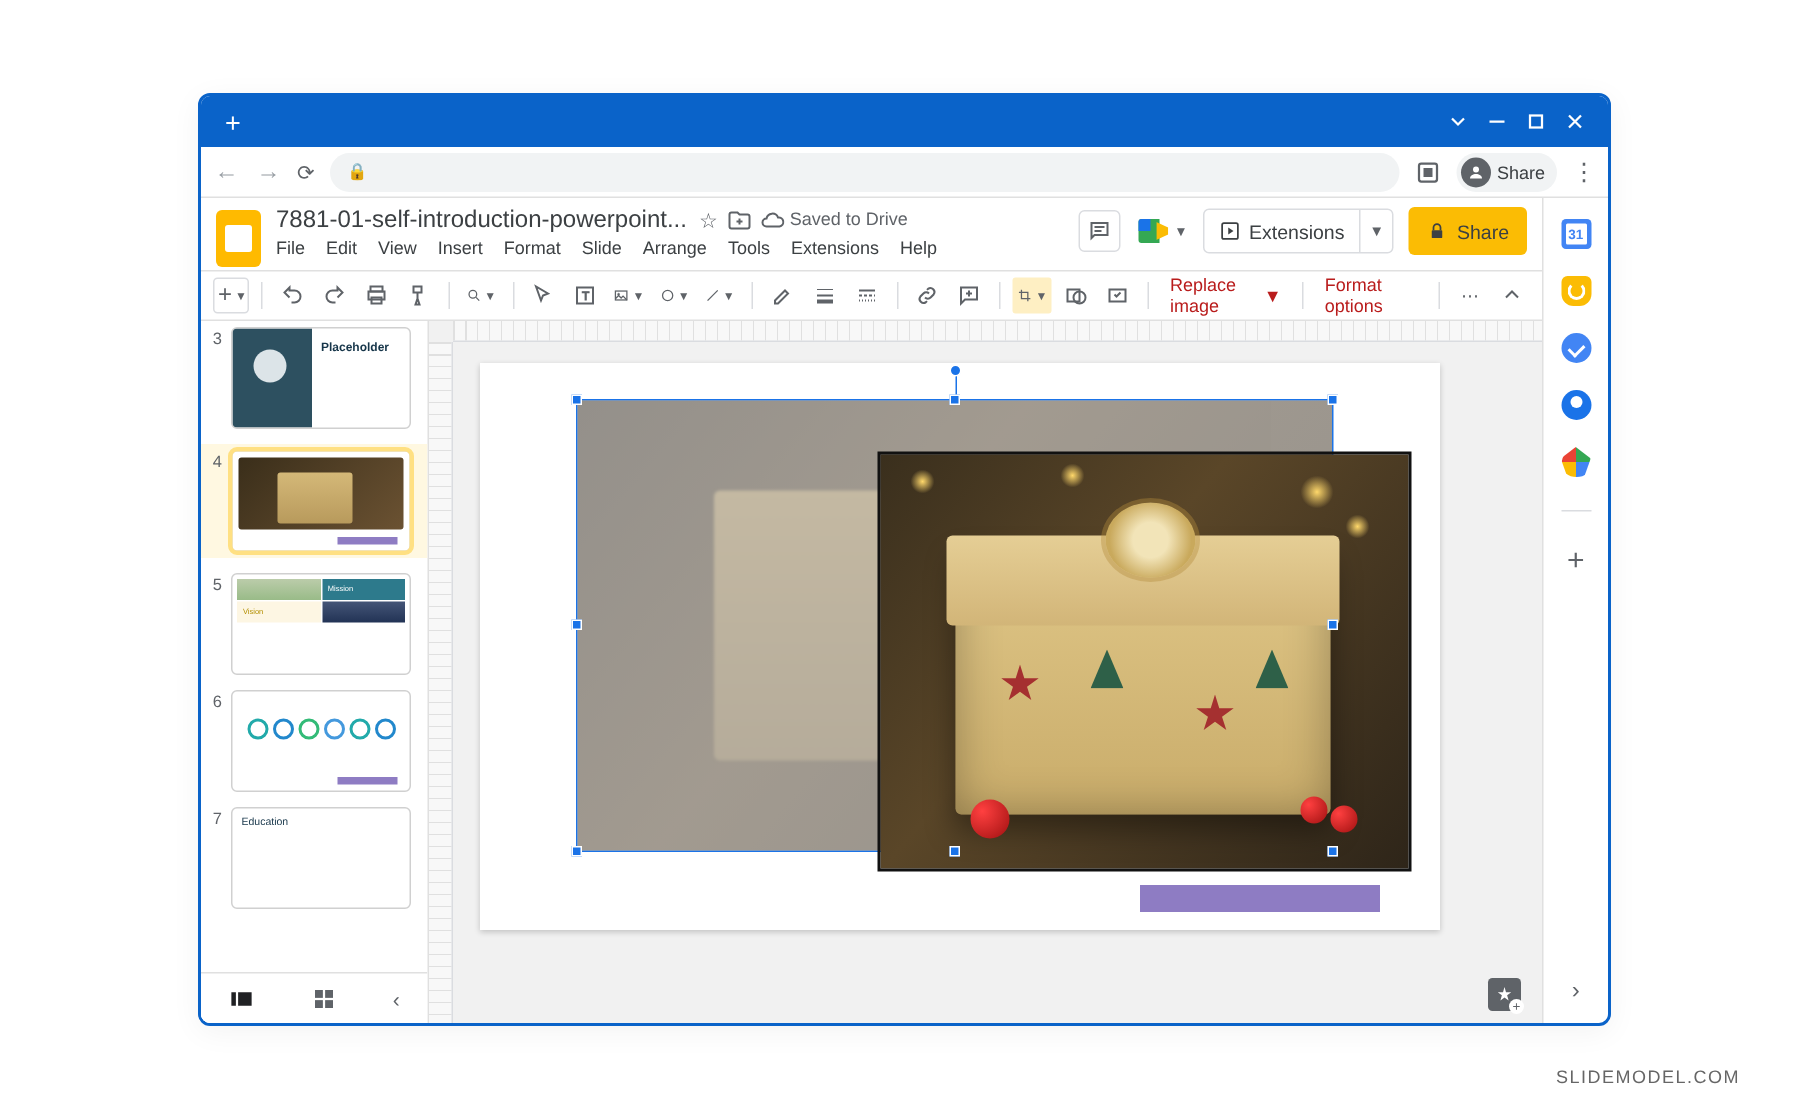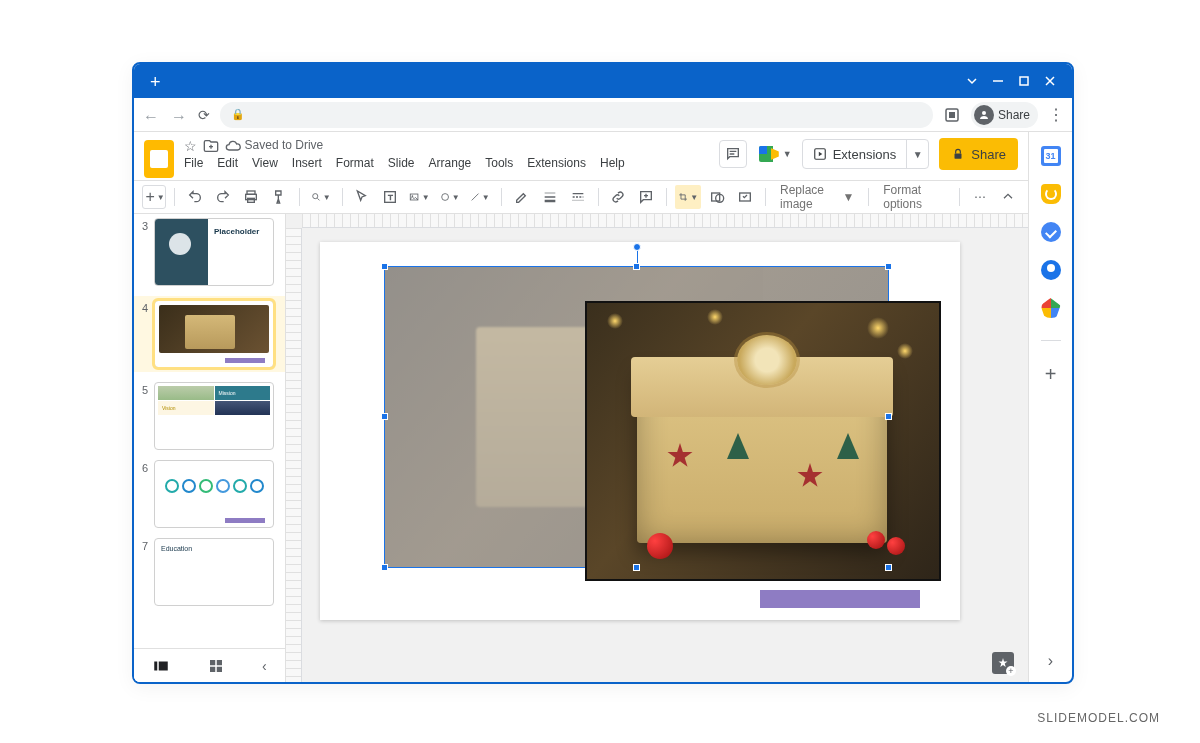--- a/index.html
+++ b/index.html
@@ -47,21 +47,21 @@
   .slideshow-btn { display:flex; align-items:center; gap:6px; padding:0 10px; font-size:13px; color:#3c4043;}
   .slideshow-drop { width:22px; border-left:1px solid #dadce0; display:flex; align-items:center; justify-content:center; color:#5f6368; font-size:10px;}
   .share-btn { background:#fbbc04; height:32px; border-radius:4px; display:flex; align-items:center; gap:6px; padding:0 12px; font-size:13px; font-weight:500; color:#3c4043;}
   .share-lock{width:14px;height:14px;}
   .toolbar { height:34px; border-top:1px solid #e0e0e0; border-bottom:1px solid #e0e0e0; display:flex; align-items:center; padding:0 8px; gap:4px; font-size:12px; color:#5f6368;}
   .tbtn { height:24px; min-width:24px; display:flex; align-items:center; justify-content:center; border-radius:2px; padding:0 3px;}
   .tbtn.active { background:#feefc3; }
   .tbtn svg { width:16px; height:16px; fill:#5f6368; stroke:#5f6368;}
   .tbtn .caret{font-size:8px;margin-left:2px;color:#5f6368;}
   .tsep { width:1px; height:18px; background:#dadce0; margin:0 4px;}
-  .lbl-btn { padding:0 6px; font-size:12px; color:#737373; display:flex; align-items:center; gap:4px;}
+  .lbl-btn { padding:0 6px; font-size:12px; color:#b91c1c; display:flex; align-items:center; gap:4px;}
   .collapse { margin-left:auto; }
   .canvas-wrap { flex:1; display:flex; overflow:hidden; }
   .thumbs { width:152px; background:#fff; border-right:1px solid #e0e0e0; overflow:hidden; padding:4px; position:relative;}
   .thumb-row { display:flex; gap:6px; margin-bottom:10px;}
   .thumb-num { font-size:11px; color:#5f6368; width:10px; text-align:right; padding-top:2px;}
   .thumb { width:120px; height:68px; border:1px solid #d0d0d0; border-radius:4px; background:#fff; overflow:hidden; position:relative;}
   .thumb.selected { outline:3px solid #ffe082; outline-offset:-1px;}
   .thumb-row.sel-wrap { background:#fff8e1; margin-left:-4px; margin-right:-4px; padding:4px;}
   .t3 { background:linear-gradient(to right,#2d5060 45%,#fff 45%);}
   .t3 .pt { position:absolute; left:50%; top:8px; font-size:8px; font-weight:bold; color:#17364a;}
@@ -180,20 +180,21 @@
     </div>
   </div>
 
   <div class="workspace">
     <div class="doc-area">
 
       <div class="doc-header">
         <div class="slides-logo"></div>
         <div class="doc-title-wrap">
           <div class="title-row">
+            <span class="doc-title">7881-01-self-introduction-powerpoint...</span>
             <div class="title-icons">
               <span>☆</span>
               <svg width="16" height="16" viewBox="0 0 24 24">
                   <path d="M10 4H4a2 2 0 00-2 2v12a2 2 0 002 2h16a2 2 0 002-2V8a2 2 0 00-2-2h-8l-2-2z" fill="none" stroke="#5f6368" stroke-width="2"></path>
                   <path d="M12 10v6m-3-3h6" stroke="#5f6368" stroke-width="2"></path>
                 </svg>
               <div class="saved-wrap">
                 <svg width="16" height="16" viewBox="0 0 24 24">
                     <path d="M19 18H6a4 4 0 010-8 6 6 0 0111.5-1A4.5 4.5 0 0119 18z" fill="none" stroke="#5f6368" stroke-width="2"></path>
                   </svg>

